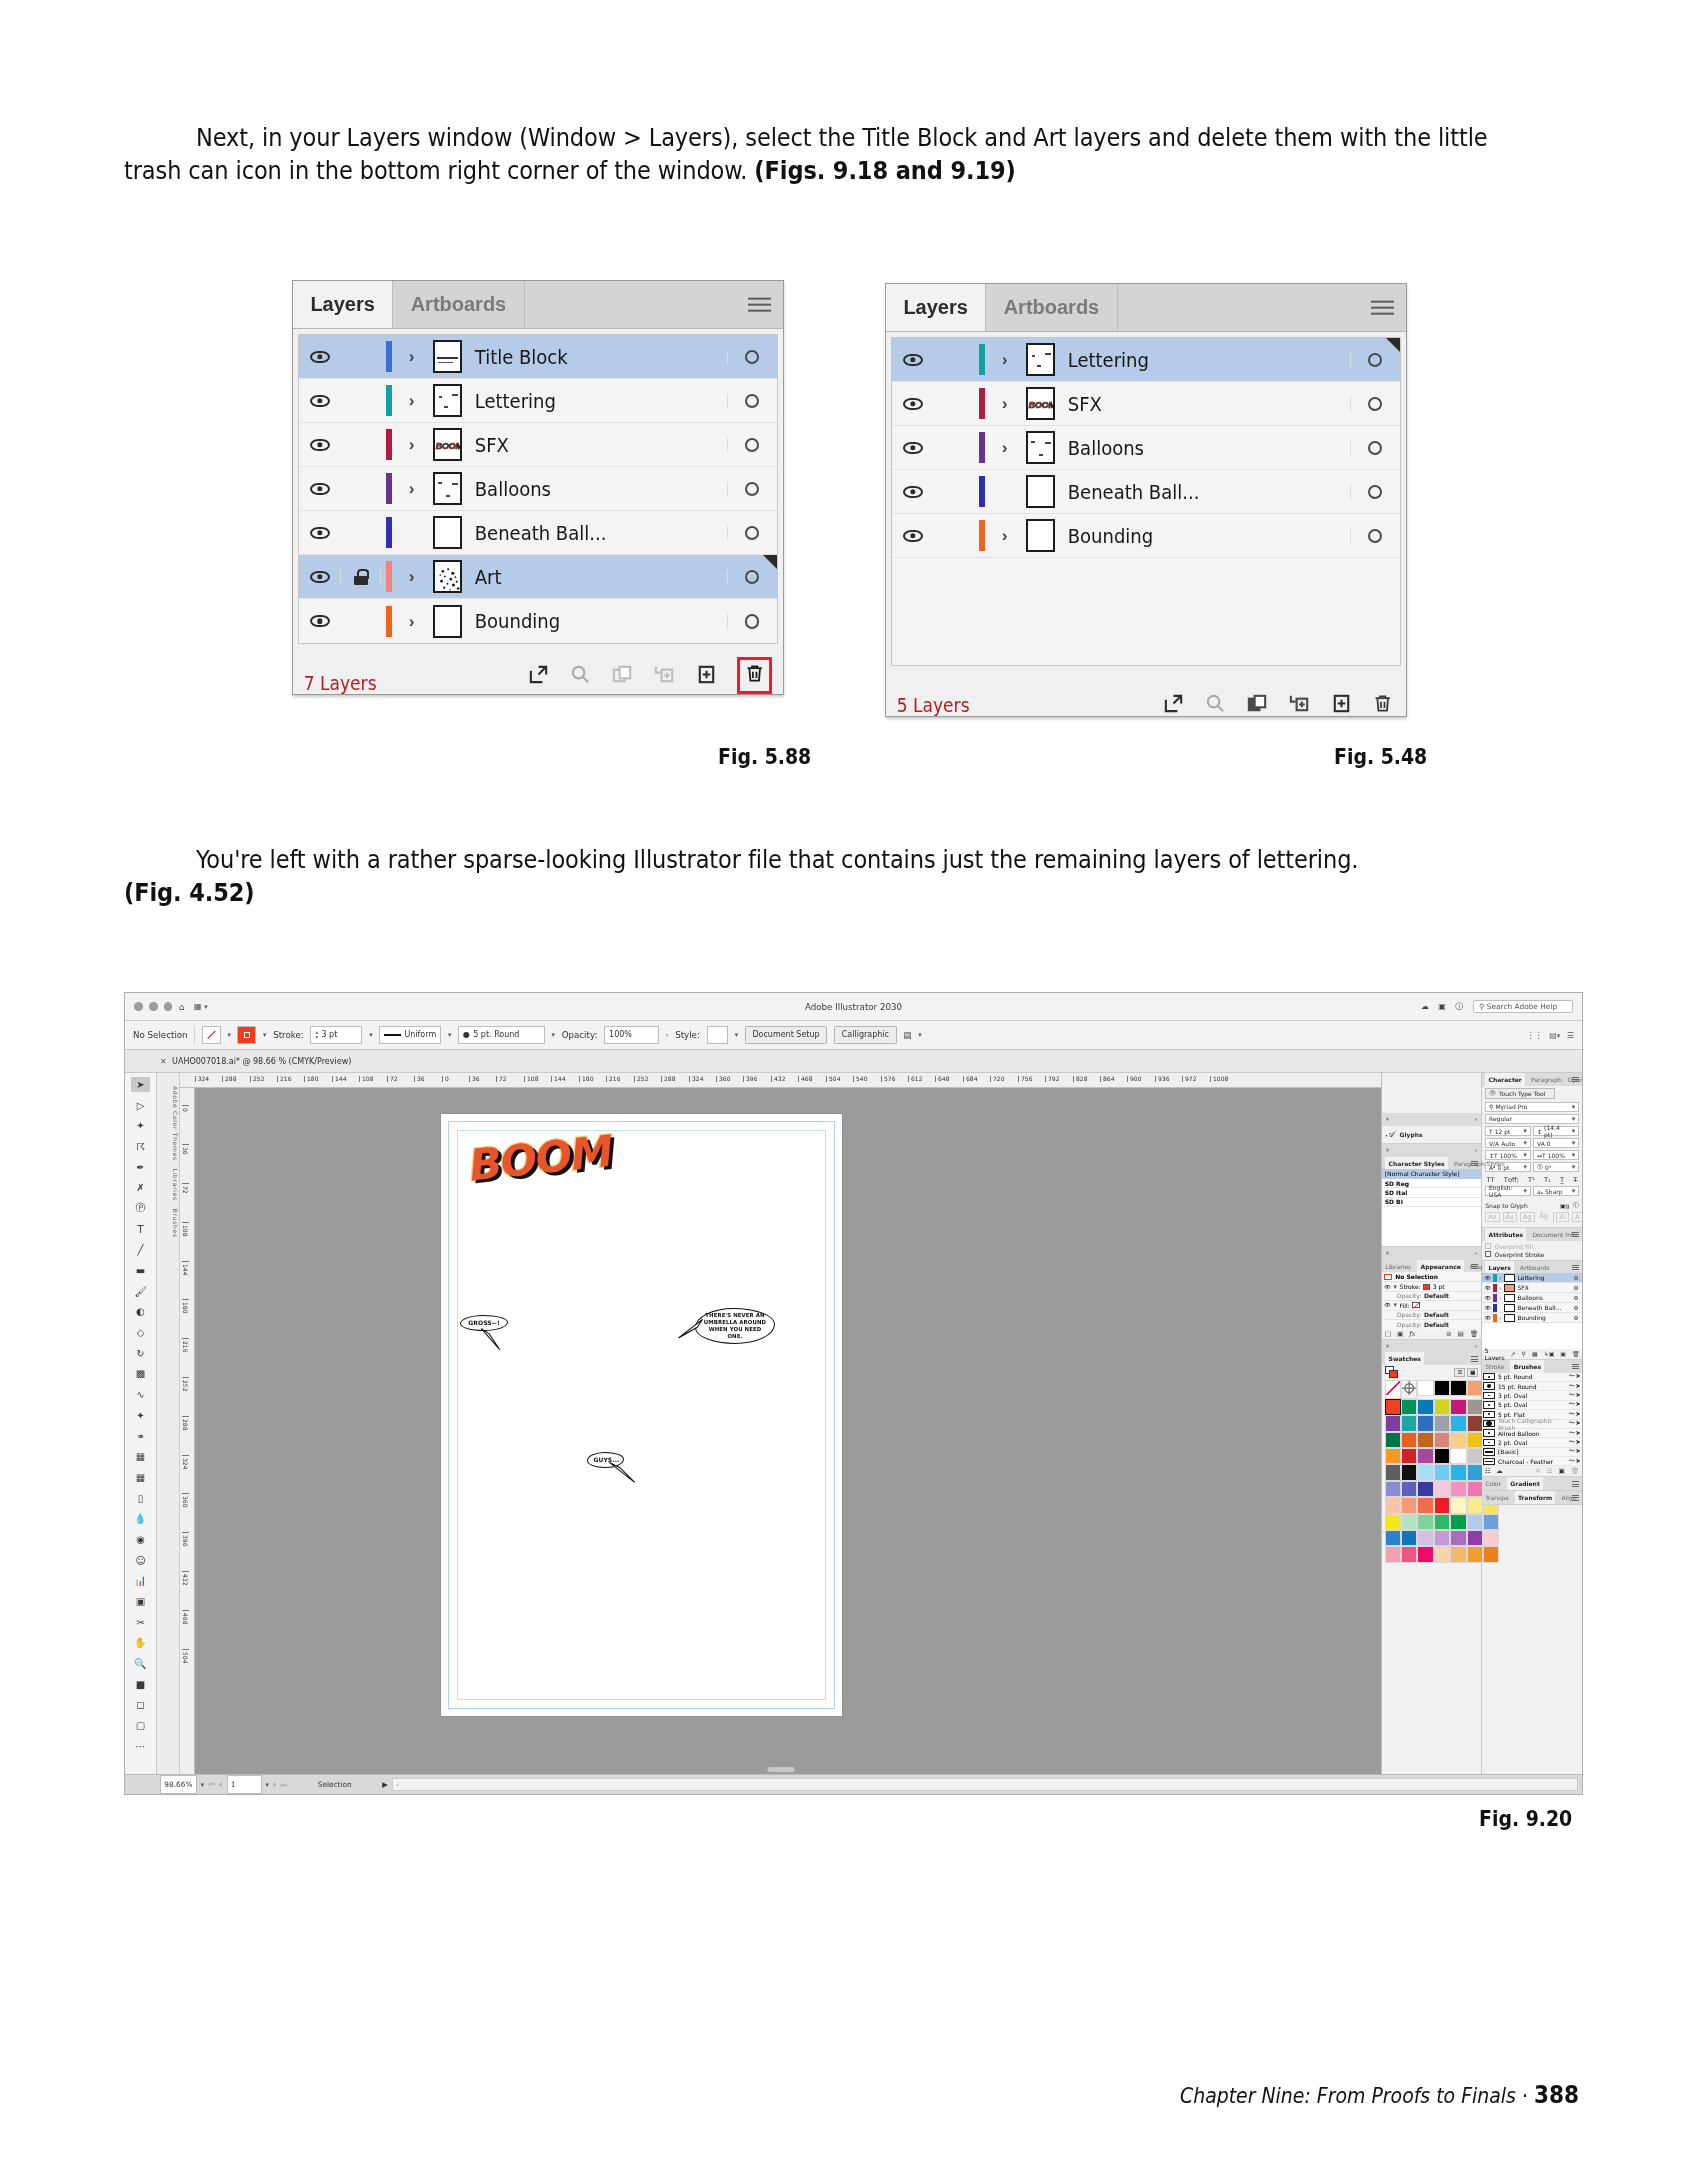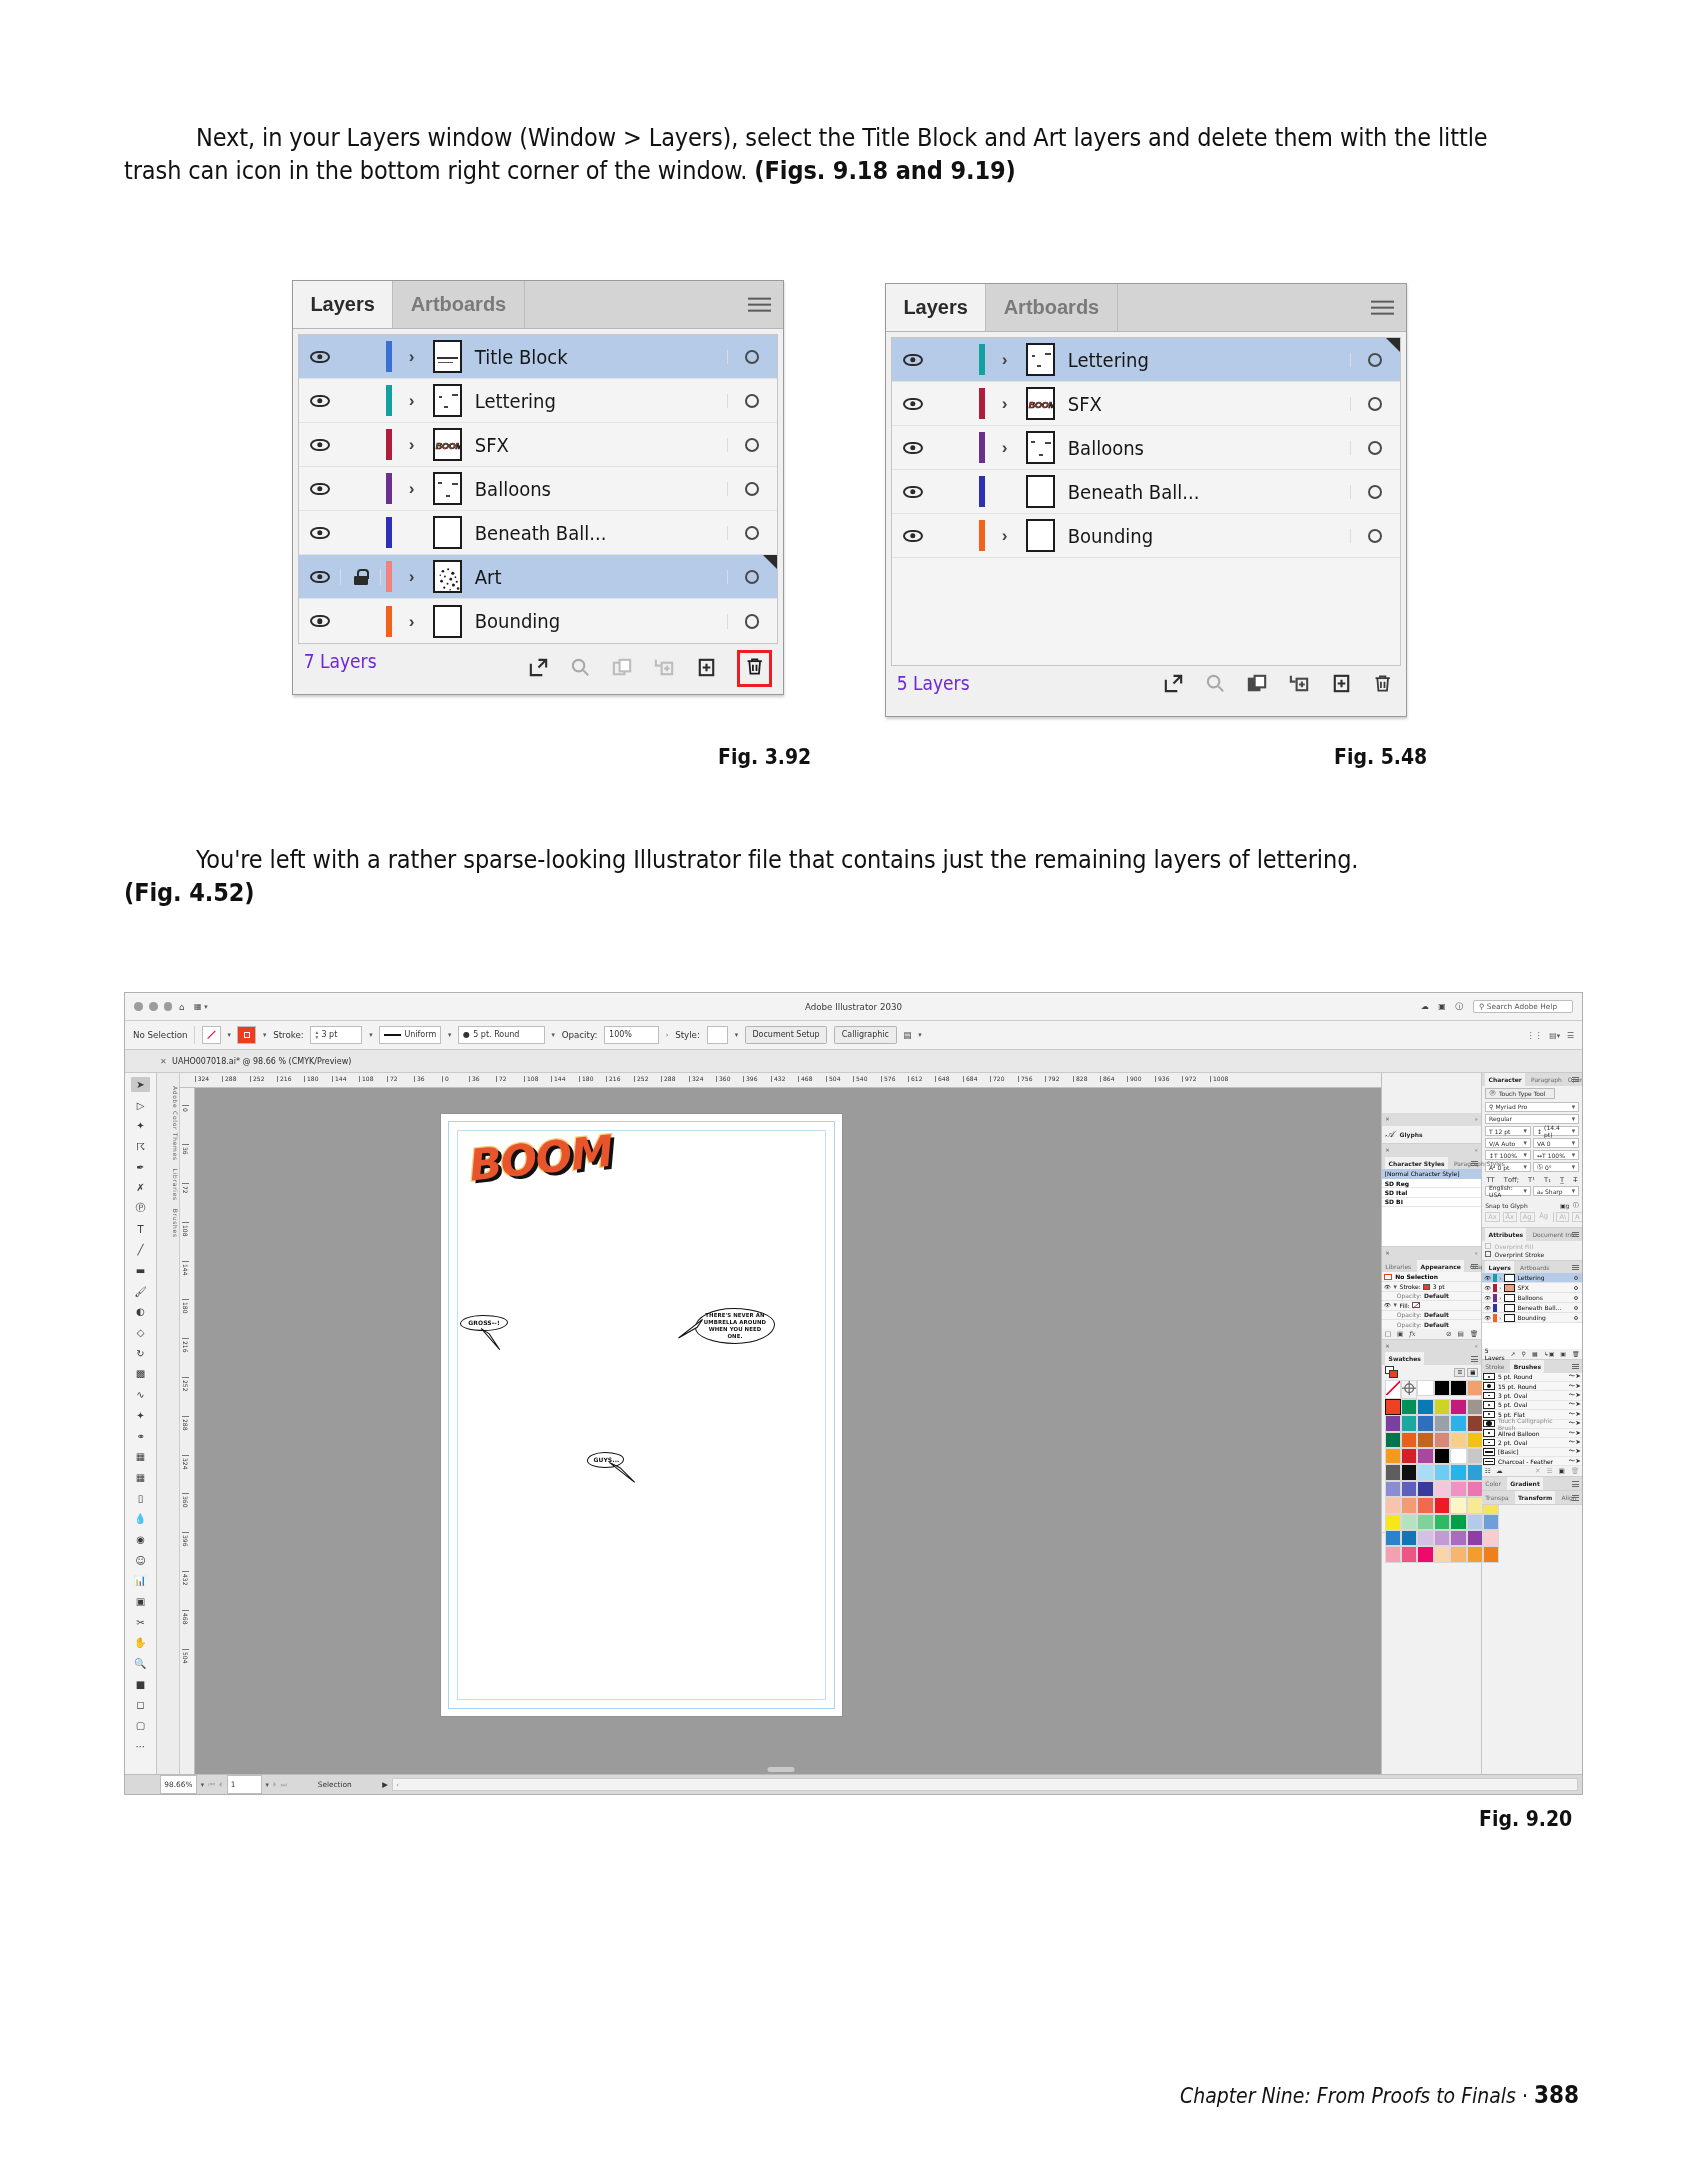--- a/index.html
+++ b/index.html
@@ -94,22 +94,22 @@
   .lockicon { width: 13.4px; height: 16px; position:relative; }
   .lockicon:before {
     content:''; position:absolute; bottom:0; left:0; width:13.4px;height:9.4px;
     background:#2b2b2b; border-radius:1.3px;
   }
   .lockicon:after {
     content:''; position:absolute; top:0; left:2.7px; width:8px;height:8px;
     border:2px solid #2b2b2b; border-bottom:none; border-radius: 4px 4px 0 0;
   }
   .lfooter {
-    display:flex; align-items:flex-start; height: 44px; padding: 0 10.7px;
-    background: #f0f0f0; font-size: 19px; color:#6d28d9;
+    display:flex; align-items:flex-end; height: 44px; padding: 0 10.7px;
+    background: #f0f0f0; font-size: 19px; color:#b91c1c;
     font-family:"DejaVu Sans Condensed","Liberation Sans",sans-serif;
   }
   .lfoot-icons { margin-left:auto; display:flex; align-items:center; gap: 19px; }
   .ficon { width: 23px; height: 24px; position:relative; }
   .trashbox { padding: 2px 4px; }
   .trashbox.hl { border: 3.3px solid #ee1c24; }
 
   .corner-tri {
     position:absolute; right:0; top:0; width:0;height:0;
     border-left: 14.7px solid transparent; border-top: 14.7px solid #2b2b2b;
@@ -492,21 +492,21 @@
         <svg width="21.4" height="23" viewBox="0 0 24 24" fill="none" stroke="#1c1c1c" stroke-width="2">
           <path d="M4 6h16"></path>
             <path d="M9 6V4h6v2"></path>
             <path d="M6 6l1.2 14h9.6L18 6"></path>
           <path d="M10 10v7M14 10v7"></path>
         </svg>
       </span>
     </div>
   </div>
 </div>
-<div class="figcap" style="left:718px; top:745px;">Fig. 3.92</div>
+<div class="figcap" style="left:718px; top:745px;">Fig. 5.88</div>
 
 <div class="lpanel" style="left:885px; top:283px; width:522px;">
   <div class="lpanel-tabs">
     <div class="ltab active">Layers</div>
     <div class="ltab">Artboards</div>
     <div class="lmenu">
         <i></i>
         <i></i>
         <i></i>
       </div>

